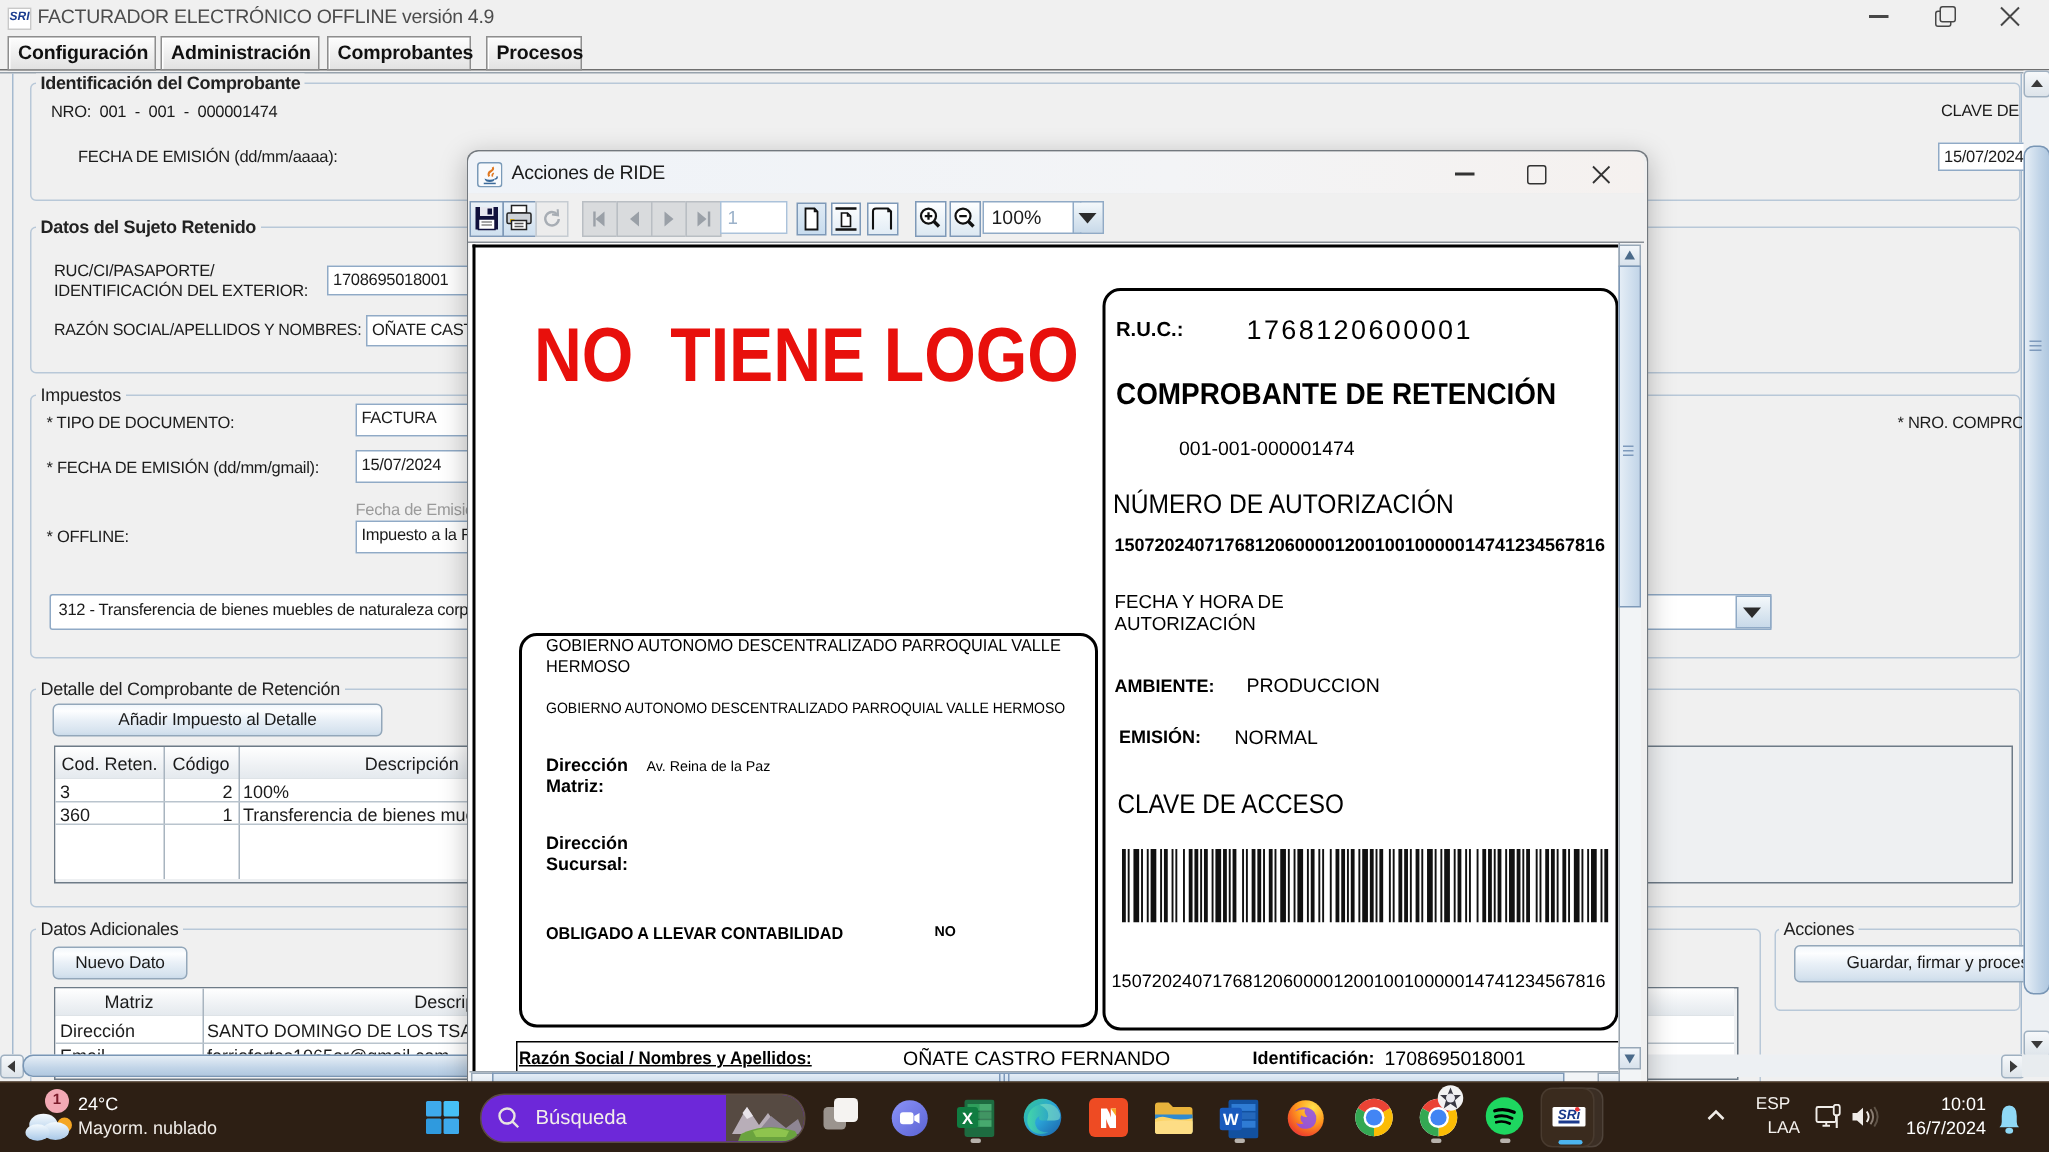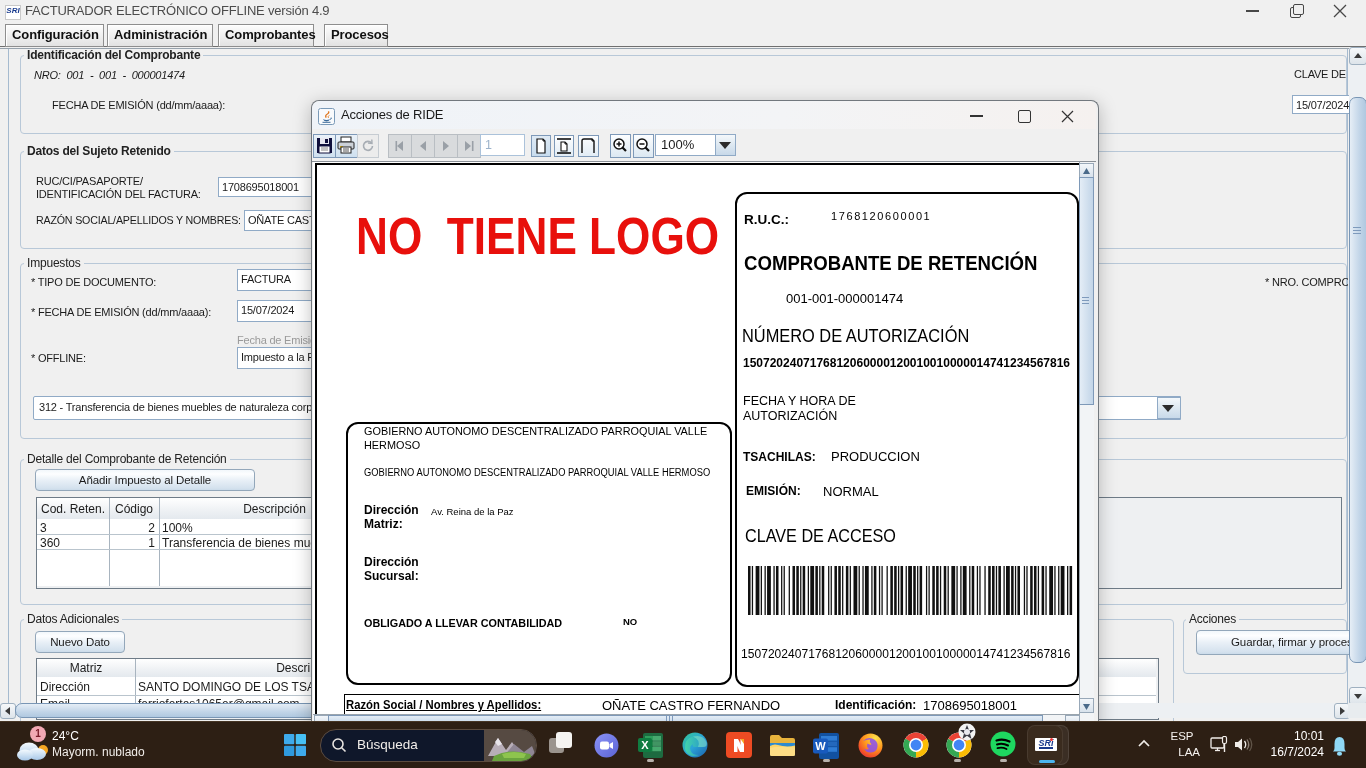--- a/index.html
+++ b/index.html
@@ -41,39 +41,39 @@
 <div class="mtx" style="left:114px;">Administración</div>
 <div class="mtx" style="left:225px;">Comprobantes</div>
 <div class="mtx" style="left:331px;">Procesos</div>
 
 <div class="abs" style="left:0;top:48px;width:1366px;height:1px;background:#97a2ac;"></div>
 <div class="abs" style="left:8px;top:49px;width:1px;height:654px;background:#a5bacf;"></div>
 <div class="abs" style="left:1347px;top:49px;width:1px;height:654px;background:#a5bacf;"></div>
 
 <div class="gb" style="left:20px;top:55px;width:1325px;height:77px;"></div>
 <div class="gt" style="left:24px;top:49px;font-weight:bold;">Identificación del Comprobante</div>
-<div class="lbl" style="left:34px;top:69px;font-style:italic;">NRO:&nbsp; 001&nbsp; -&nbsp; 001&nbsp; -&nbsp; 000001474</div>
+<div class="lbl" style="left:34px;top:69px;">NRO:&nbsp; 001&nbsp; -&nbsp; 001&nbsp; -&nbsp; 000001474</div>
 <div class="lbl" style="left:36px;top:99px;padding-left:16px;">FECHA DE EMISIÓN (dd/mm/aaaa):</div>
 <div class="lbl" style="left:1294px;top:68px;width:54px;overflow:hidden;">CLAVE DE ACCESO</div>
 <div class="tf" style="left:1292px;top:95px;width:54px;height:17px;">15/07/2024</div>
 
 <div class="gb" style="left:20px;top:151px;width:1325px;height:96px;"></div>
 <div class="gt" style="left:24px;top:145px;font-weight:bold;">Datos del Sujeto Retenido</div>
 <div class="lbl" style="left:36px;top:175px;">RUC/CI/PASAPORTE/</div>
-<div class="lbl" style="left:36px;top:188px;">IDENTIFICACIÓN DEL FACTURA:</div>
+<div class="lbl" style="left:36px;top:188px;">IDENTIFICACIÓN DEL EXTERIOR:</div>
 <div class="tf" style="left:218px;top:177px;width:200px;height:18px;">1708695018001</div>
 <div class="lbl" style="left:36px;top:214px;transform:scale(0.97,1);transform-origin:0 50%;">RAZÓN SOCIAL/APELLIDOS Y NOMBRES:</div>
 <div class="tf" style="left:244px;top:210px;width:200px;height:19px;">OÑATE CASTRO FERNANDO</div>
 
 <div class="gb" style="left:20px;top:263px;width:1325px;height:174px;"></div>
 <div class="gt" style="left:24px;top:257px;">Impuestos</div>
 <div class="lbl" style="left:31px;top:276px;">* TIPO DE DOCUMENTO:</div>
 <div class="tf" style="left:237px;top:269px;width:180px;height:20px;">FACTURA</div>
 <div class="lbl" style="left:1265px;top:276px;width:83px;overflow:hidden;">* NRO. COMPROBANTE RET</div>
-<div class="lbl" style="left:31px;top:306px;">* FECHA DE EMISIÓN (dd/mm/aaaa):</div>
+<div class="lbl" style="left:31px;top:306px;">* FECHA DE EMISIÓN (dd/mm/gmail):</div>
 <div class="tf" style="left:237px;top:300px;width:180px;height:20px;">15/07/2024</div>
 <div class="lbl" style="left:237px;top:334px;color:#9a9a9a;">Fecha de Emisión Doc. Sustento</div>
 <div class="lbl" style="left:31px;top:352px;">* OFFLINE:</div>
 <div class="tf" style="left:237px;top:347px;width:180px;height:20px;">Impuesto a la Renta</div>
 
 <div class="abs" style="left:33px;top:396px;width:1146px;height:22px;background:#fff;border:1px solid #90aac6;border-radius:2px 0 0 2px;"></div>
 <div class="lbl" style="left:39px;top:401px;">312 - Transferencia de bienes muebles de naturaleza corporal</div>
 <div class="abs" style="left:1157px;top:397px;width:22px;height:20px;border:1px solid #90aac6;background:linear-gradient(180deg,#f4f8fb,#dde8f1 50%,#c8d9e9);"></div>
 <svg class="abs" style="left:1161px;top:403px;" width="14" height="10">
     <path d="M1 2 L13 2 L7 9 Z" fill="#2b2b2b"></path>
@@ -272,27 +272,27 @@
       <div class="abs" style="left:51px;top:263px;width:372px;font-size:11.5px;line-height:13.5px;color:#000;transform:scale(0.945,1);transform-origin:0 0;">GOBIERNO AUTONOMO DESCENTRALIZADO PARROQUIAL VALLE HERMOSO</div>
       <div class="abs" style="left:51px;top:305px;width:360px;font-size:10px;white-space:nowrap;color:#000;transform:scale(0.935,1);transform-origin:0 0;">GOBIERNO AUTONOMO DESCENTRALIZADO PARROQUIAL VALLE HERMOSO</div>
       <div class="abs" style="left:51px;top:341px;font-size:12px;font-weight:bold;line-height:14px;">Dirección<br>Matriz:</div>
       <div class="abs" style="left:118px;top:344px;font-size:9.5px;">Av. Reina de la Paz</div>
       <div class="abs" style="left:51px;top:393px;font-size:12px;font-weight:bold;line-height:14px;">Dirección<br>Sucursal:</div>
       <div class="abs" style="left:51px;top:455px;font-size:11.5px;font-weight:bold;transform:scale(0.94,1);transform-origin:0 0;">OBLIGADO A LLEVAR CONTABILIDAD</div>
       <div class="abs" style="left:310px;top:454px;font-size:9.5px;font-weight:bold;">NO</div>
 
       <div class="abs" style="left:422px;top:30px;width:340px;height:491px;border:2px solid #000;border-radius:12px;"></div>
       <div class="abs" style="left:431px;top:50px;font-size:13.5px;font-weight:bold;">R.U.C.:</div>
-      <div class="abs" style="left:518px;top:48px;font-size:11px;letter-spacing:1.6px;">1768120600001</div>
+      <div class="abs" style="left:518px;top:48px;font-size:18px;letter-spacing:1.6px;">1768120600001</div>
       <div class="abs" style="left:431px;top:90px;font-size:20px;font-weight:bold;white-space:nowrap;transform:scale(0.93,1);transform-origin:0 0;">COMPROBANTE DE RETENCIÓN</div>
       <div class="abs" style="left:473px;top:129px;font-size:13px;">001-001-000001474</div>
       <div class="abs" style="left:429px;top:164px;font-size:18px;white-space:nowrap;transform:scale(0.91,1);transform-origin:0 0;">NÚMERO DE AUTORIZACIÓN</div>
       <div class="abs" style="left:430px;top:194px;font-size:12px;font-weight:bold;white-space:nowrap;">1507202407176812060000120010010000014741234567816</div>
       <div class="abs" style="left:430px;top:232px;font-size:12.5px;line-height:15px;">FECHA Y HORA DE<br>AUTORIZACIÓN</div>
-      <div class="abs" style="left:430px;top:288px;font-size:12px;font-weight:bold;">TSACHILAS:</div>
+      <div class="abs" style="left:430px;top:288px;font-size:12px;font-weight:bold;">AMBIENTE:</div>
       <div class="abs" style="left:518px;top:287px;font-size:13px;">PRODUCCION</div>
       <div class="abs" style="left:433px;top:322px;font-size:12px;font-weight:bold;">EMISIÓN:</div>
       <div class="abs" style="left:510px;top:322px;font-size:13px;">NORMAL</div>
       <div class="abs" style="left:432px;top:364px;font-size:18px;transform:scale(0.9,1);transform-origin:0 0;">CLAVE DE ACCESO</div>
       <svg class="abs" style="left:435px;top:404px;" width="326" height="49" id="barcode">
           <rect x="0.00" y="0" width="2.54" height="49" fill="#111"></rect>
           <rect x="3.81" y="0" width="1.27" height="49" fill="#111"></rect>
           <rect x="7.63" y="0" width="3.81" height="49" fill="#111"></rect>
           <rect x="12.71" y="0" width="1.27" height="49" fill="#111"></rect>
           <rect x="16.52" y="0" width="1.27" height="49" fill="#111"></rect>
@@ -436,21 +436,21 @@
 <div class="abs" style="left:52px;top:729px;font-size:12px;color:#fff;">24°C</div>
 <div class="abs" style="left:52px;top:745px;font-size:12px;color:#f0ece8;">Mayorm. nublado</div>
 
 <svg class="abs" style="left:283px;top:733px;" width="24" height="24">
   <rect x="1" y="1" width="10.3" height="10.3" rx="1" fill="#3eaaec"></rect>
   <rect x="12.7" y="1" width="10.3" height="10.3" rx="1" fill="#46c0f5"></rect>
   <rect x="1" y="12.7" width="10.3" height="10.3" rx="1" fill="#2f9ade"></rect>
   <rect x="12.7" y="12.7" width="10.3" height="10.3" rx="1" fill="#3eaaec"></rect>
 </svg>
 
-<div class="abs" style="left:320px;top:729px;width:215px;height:31px;border-radius:16px;background:#0f172a;border:1px solid #5c4c40;overflow:hidden;">
+<div class="abs" style="left:320px;top:729px;width:215px;height:31px;border-radius:16px;background:#6d28d9;border:1px solid #5c4c40;overflow:hidden;">
   <svg class="abs" style="left:10px;top:7px;" width="17" height="17">
       <circle cx="7" cy="7" r="5" fill="none" stroke="#e8e4e0" stroke-width="1.6"></circle>
       <line x1="10.7" y1="10.7" x2="14.5" y2="14.5" stroke="#e8e4e0" stroke-width="1.6"></line>
     </svg>
   <div class="abs" style="left:36px;top:7px;font-size:13.5px;color:#f2eeea;">Búsqueda</div>
   <svg class="abs" style="left:163px;top:0px;" width="52" height="31">
     <rect x="0" y="0" width="52" height="31" fill="#564a42"></rect>
     <path d="M4 26 L14 8 L22 20 L28 12 L38 26 Z" fill="#b8aeb8"></path>
     <path d="M20 26 L30 14 L40 22 L48 16 L52 26 Z" fill="#8f8694"></path>
     <path d="M14 8 L18 14 L14 16 L11 12 Z" fill="#e8e4ea"></path>

